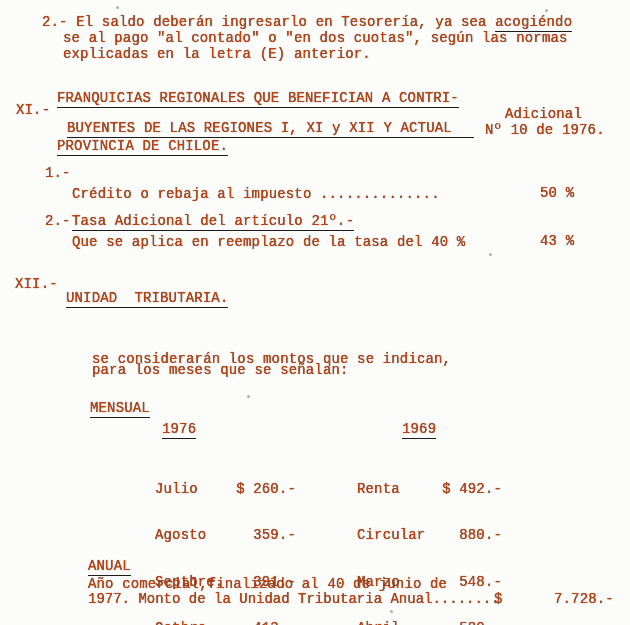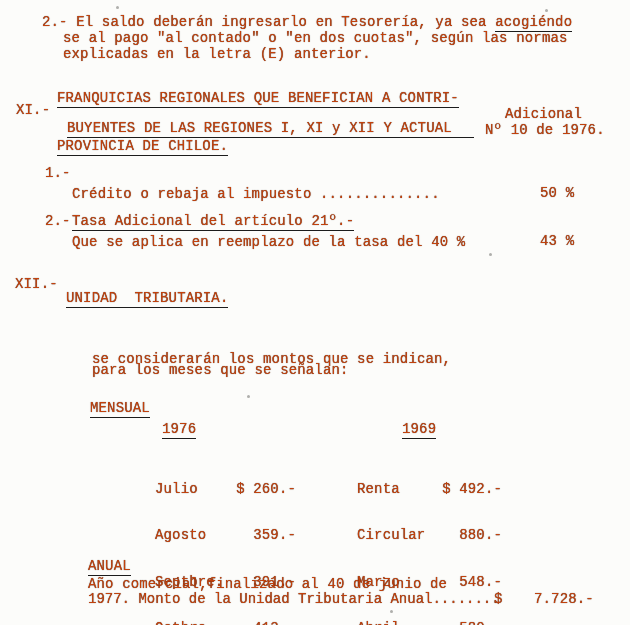--- a/index.html
+++ b/index.html
@@ -105,21 +105,21 @@
     <div>548.-</div>
     <div>580.-</div>
     
     
   </div>
 
   <div class="line" style="left:88px;top:558px"><span class="u">ANUAL</span></div>
   <div class="line" style="left:88px;top:576px">Año comercial,finalizado al 40 de junio de</div>
   <div class="line" style="left:88px;top:591px;letter-spacing:0">1977. Monto de la Unidad Tributaria Anual........</div>
   <div class="line" style="left:494px;top:591px">$</div>
-  <div class="line" style="left:534px;top:591px">7.728.-</div>
+  <div class="line" style="left:554px;top:591px">7.728.-</div>
 
   <div class="speck" style="left:116px;top:6px"></div>
   <div class="speck" style="left:545px;top:9px"></div>
   <div class="speck" style="left:489px;top:253px"></div>
   <div class="speck" style="left:247px;top:395px"></div>
   <div class="speck" style="left:390px;top:610px"></div>
 
 </div>
 
 </body></html>

